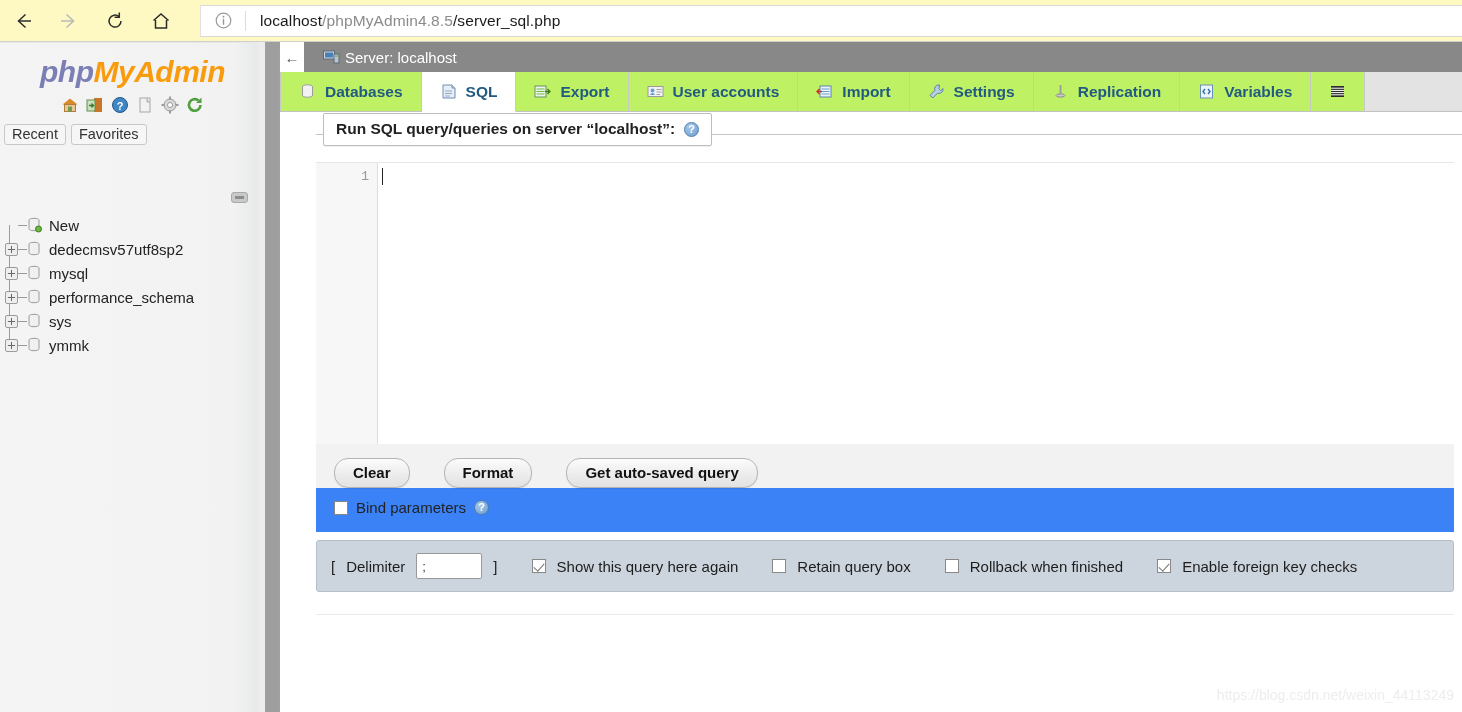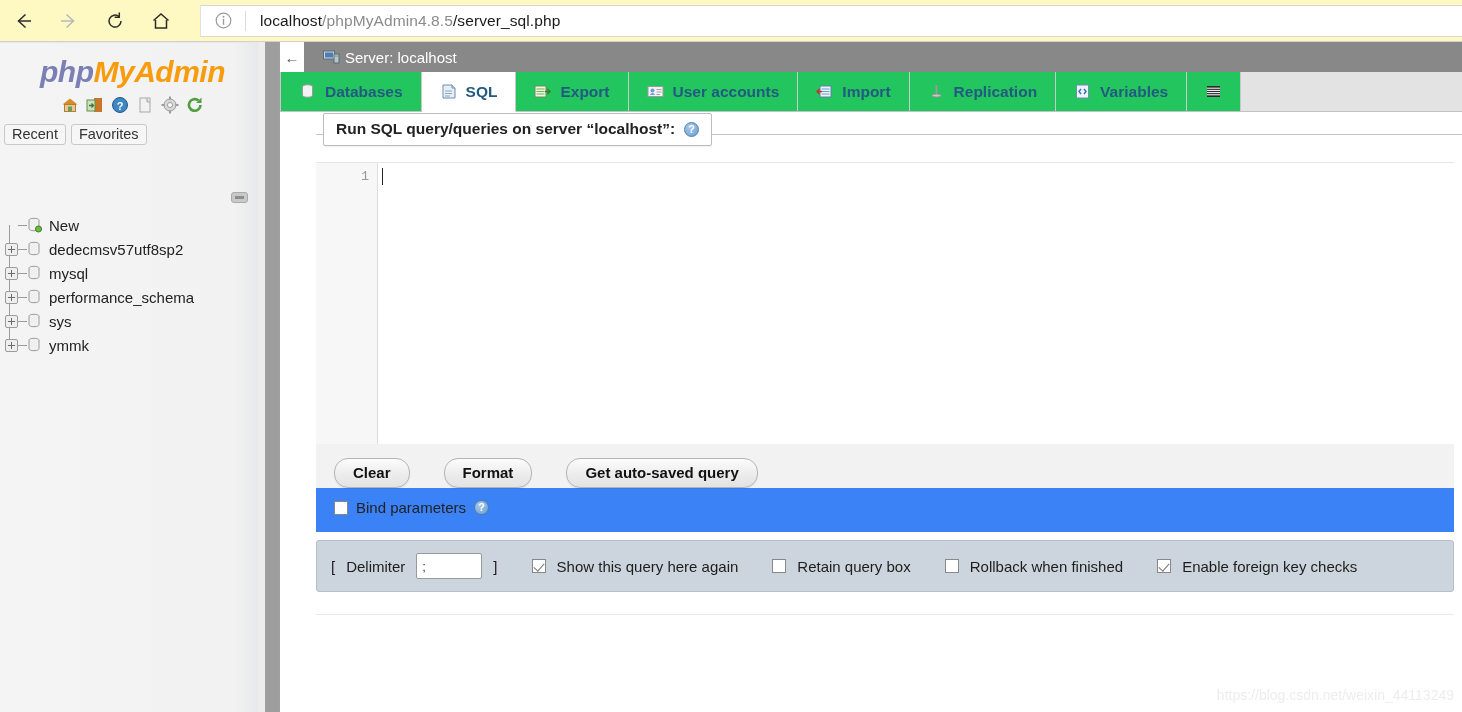--- a/index.html
+++ b/index.html
@@ -150,21 +150,21 @@
   .tabbar {
     height: 40px; background: #e3e3e3;
     border-bottom: 1px solid #c2c2c2;
     display: flex; align-items: stretch;
   }
   .tab {
     display: flex; align-items: center; gap: 9px;
     padding: 0 18px;
     border-right: 1px solid #c9c9c9;
     font-size: 15.5px; font-weight: bold; color: #235a81;
-    background: #22c55e;
+    background: #bef264;
     white-space: nowrap;
   }
   .tab:first-child { border-left: 1px solid #c9c9c9; }
   .tab.active {
     background: #ffffff; color: #235a81;
     border-bottom: 1px solid #ffffff;
     margin-bottom: -1px;
   }
   .tab .tico { width: 17px; height: 17px; flex: 0 0 auto; }
 
@@ -503,20 +503,28 @@
       </div>
       <div class="tab">
         <span class="tico">
           <svg width="17" height="17" viewBox="0 0 17 17">
               <rect x="4" y="3" width="11" height="11" fill="#eef3f8" stroke="#5b82ab"></rect>
               <path d="M5.5 6 h8 M5.5 8.5 h8 M5.5 11 h8" stroke="#6a9fd0"></path>
               <path d="M6 8.5 h-5 M3.5 6 l-2.5 2.5 l2.5 2.5" fill="none" stroke="#c0392b" stroke-width="1.4"></path>
             </svg>
         </span>
         <span>Import</span>
+      </div>
+      <div class="tab">
+        <span class="tico">
+          <svg width="17" height="17" viewBox="0 0 17 17">
+              <path d="M11.5 2 a4 4 0 0 0 -4.6 5.4 L2 12.3 l2.7 2.7 l4.9 -4.9 A4 4 0 0 0 15 5.5 l-2.3 2.3 l-1.9 -1.9 Z" fill="#b9cfe2" stroke="#5b82ab"></path>
+            </svg>
+        </span>
+        <span>Settings</span>
       </div>
       <div class="tab">
         <span class="tico">
           <svg width="17" height="17" viewBox="0 0 17 17">
               <rect x="7.6" y="2" width="1.8" height="9" fill="#9b9b9b"></rect>
               <ellipse cx="8.5" cy="12.5" rx="4.5" ry="1.6" fill="#c8c8c8" stroke="#8d8d8d"></ellipse>
             </svg>
         </span>
         <span>Replication</span>
       </div>

